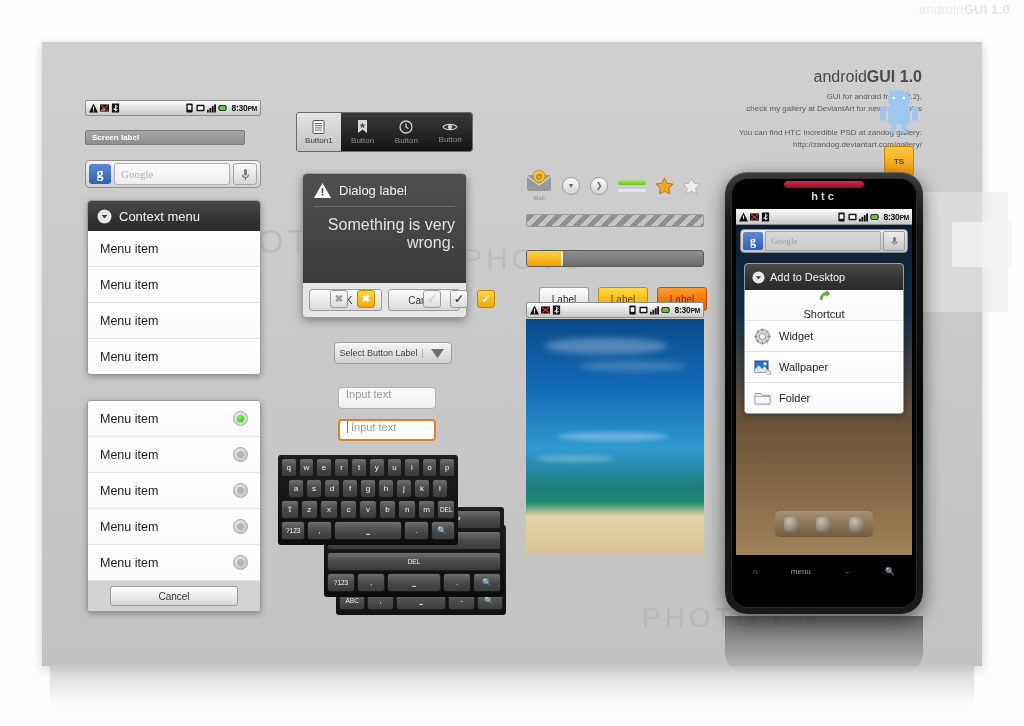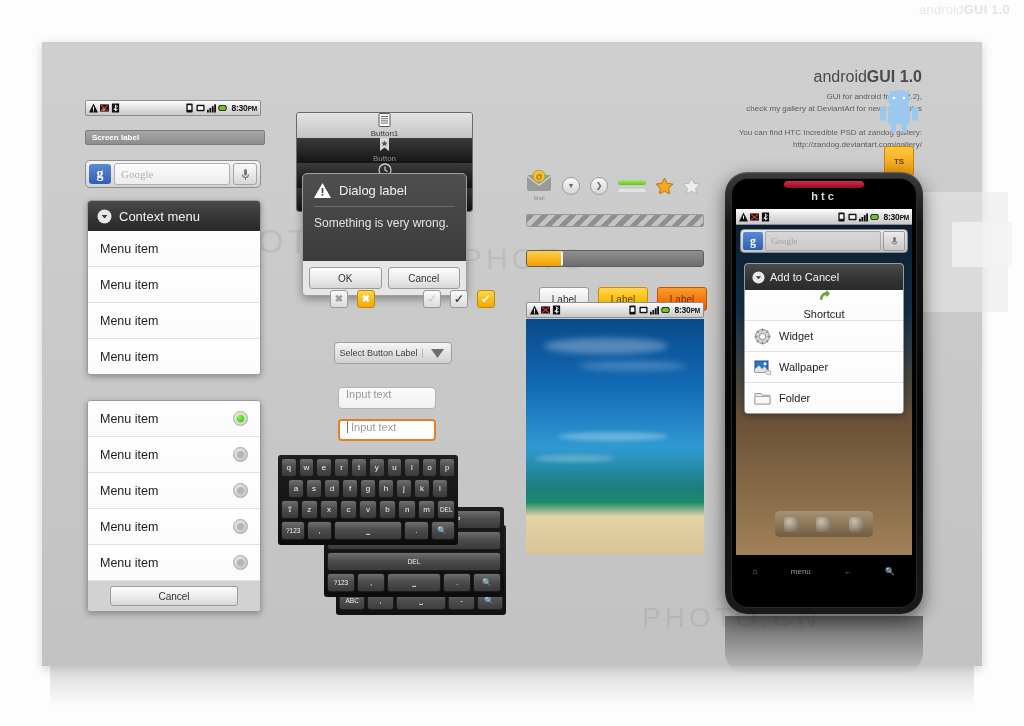--- a/index.html
+++ b/index.html
@@ -161,35 +161,35 @@
     display:flex;align-items:center;justify-content:space-around;
   }
   .dock i{display:block;width:15px;height:15px;border-radius:3px;
           background:radial-gradient(circle at 35% 30%,#cbbfae,#6a5c4a);}
   .phone-reflect{
     position:absolute;left:683px;top:574px;width:198px;height:58px;
     border-radius:0 0 22px 22px;
     background:linear-gradient(180deg,rgba(25,25,25,.55),rgba(200,200,200,0));
   }
 
-  .tabbar{display:flex;border-radius:3px;overflow:hidden;border:1px solid #6a6a6a;flex-direction:column;}
+  .tabbar{display:flex;border-radius:3px;overflow:hidden;border:1px solid #6a6a6a;}
   .tab{
     flex:1;height:38px;display:flex;flex-direction:column;align-items:center;justify-content:center;gap:2px;
     background:linear-gradient(180deg,#3b3b3b,#141414);color:#8e8e8e;font-size:8px;
   }
   .tab.active{background:linear-gradient(180deg,#e4e4e4,#c3c3c3);color:#3b3b3b;}
 
   .dialog{
     border-radius:5px;overflow:hidden;border:1px solid #9e9e9e;
     background:#ececec;box-shadow:0 3px 9px rgba(0,0,0,.35);
   }
   .dlg-body{background:linear-gradient(180deg,#4f4f4f,#3b3b3b);padding:9px 11px;color:#f0f0f0;}
   .dlg-title{display:flex;align-items:center;gap:8px;font-size:13px;}
   .dlg-hr{height:1px;background:#6b6b6b;margin:8px 0 9px;}
-  .dlg-msg{font-size:12px;color:#e2e2e2;}
+  .dlg-msg{font-size:16px;color:#e2e2e2;text-align:right;}
   .dlg-actions{display:flex;gap:6px;padding:6px;background:#e6e6e6;}
 
   .wm{position:absolute;color:rgba(120,120,120,.16);user-select:none;pointer-events:none;
       font-size:11px;letter-spacing:4px;}
   .android-bot{position:absolute;right:62px;top:46px;width:42px;height:46px;}
   .tsd{position:absolute;right:68px;top:104px;width:28px;height:28px;border-radius:3px;
        background:linear-gradient(180deg,#ffc83c,#f09a10);border:1px solid #cf8400;
        display:flex;align-items:center;justify-content:center;color:#6b4400;font-size:8px;font-weight:bold;}
 </style>
 </head>
@@ -273,21 +273,21 @@
             <rect x="8" y="1" width="2" height="9" fill="#111"></rect>
           </svg>
         <svg class="sb-ico" viewBox="0 0 12 10">
             <rect x="0.5" y="1" width="11" height="8" rx="3" fill="#111"></rect>
             <rect x="1.6" y="2" width="8.8" height="6" rx="2.5" fill="#6ec62a"></rect>
           </svg>
         <span class="sb-time"><span>8:30</span><span style="font-size:6.5px">PM</span></span>
       </div>
     </div>
 
-    <div style="position:absolute;left:43px;top:88px;width:180px;height:15px;border-radius:2px;
+    <div style="position:absolute;left:43px;top:88px;width:160px;height:15px;border-radius:2px;
                 background:linear-gradient(180deg,#a7a7a7,#8d8d8d);border:1px solid #7d7d7d;box-sizing:border-box;
                 display:flex;align-items:center;padding-left:6px;font-size:8px;font-weight:bold;color:#fff;">
       <span>Screen label</span>
     </div>
 
     <div style="position:absolute;left:43px;top:118px;width:176px;height:28px;border-radius:5px;
                 background:linear-gradient(180deg,#f4f4f4,#d2d2d2);border:1px solid #8f8f8f;box-sizing:border-box;
                 display:flex;align-items:center;padding:3px;gap:3px;">
       <div style="width:22px;height:20px;border-radius:3px;background:linear-gradient(180deg,#5b8bd4,#2f5fb3);
                   color:#fff;font-size:14px;font-weight:bold;display:flex;align-items:center;justify-content:center;font-family:'Liberation Serif',serif;">
@@ -700,21 +700,21 @@
                 </svg>
             </div>
           </div>
 
           <div class="menu-panel" style="margin:10px 8px 0;">
             <div class="menu-head" style="height:26px;font-size:11px;padding:0 7px;gap:5px;">
               <svg width="13" height="13" viewBox="0 0 15 15">
                   <circle cx="7.5" cy="7.5" r="7" fill="#e8e8e8"></circle>
                   <path d="M4.5 6 L7.5 9.5 L10.5 6 Z" fill="#3a3a3a"></path>
                 </svg>
-              <span>Add to Cancel</span>
+              <span>Add to Desktop</span>
             </div>
             <div class="menu-row" style="height:30px;font-size:11px;gap:8px;padding:0 9px;flex-direction:column;">
               <svg width="17" height="16" viewBox="0 0 17 16">
                   <path d="M2 15 C2 7 7 4 12 4 L12 1 L16.5 5.8 L12 10.5 L12 7.5 C8 7.5 5 9.5 4.5 15 Z" fill="#62b82a" stroke="#3e8a10"></path>
                 </svg>
               <span>Shortcut</span>
             </div>
             <div class="menu-row" style="height:30px;font-size:11px;gap:8px;padding:0 9px;">
               <svg width="17" height="17" viewBox="0 0 17 17">
                   <circle cx="8.5" cy="8.5" r="7" fill="#d8d8d8" stroke="#909090"></circle>

